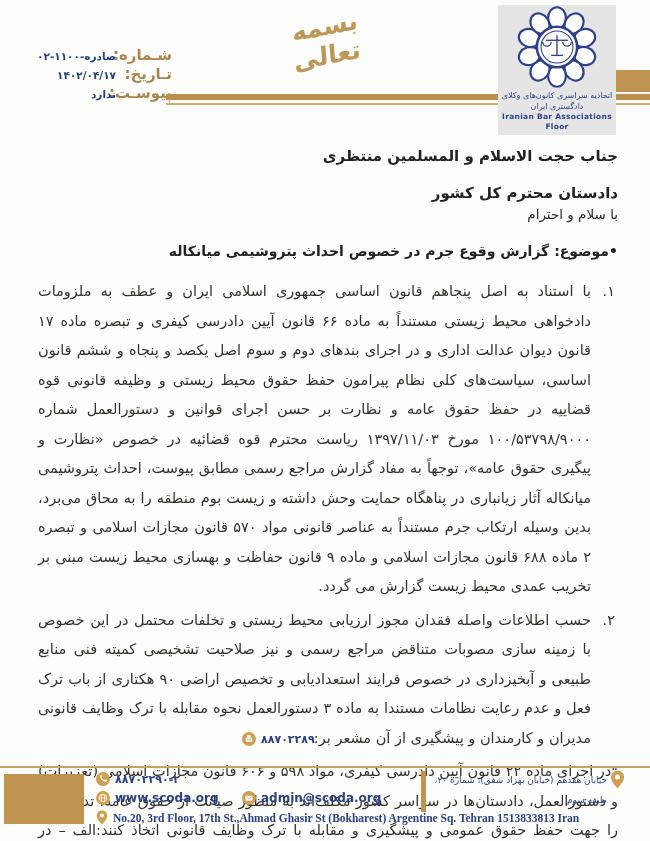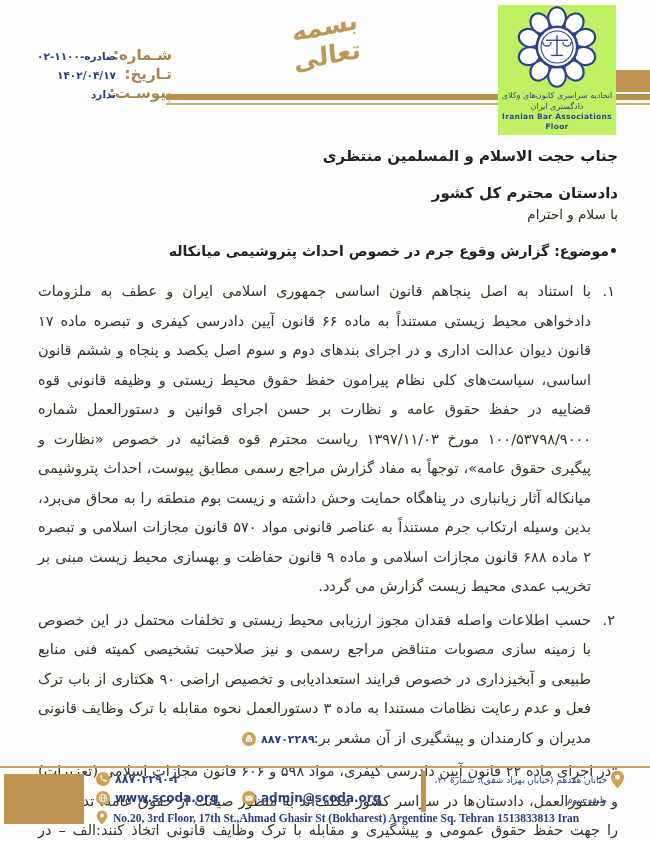--- a/index.html
+++ b/index.html
@@ -16,21 +16,21 @@
   .bismillah{position:absolute;left:256px;top:12px;width:140px;color:#bd9757;
     font-size:25px;font-weight:bold;transform:rotate(-11deg) skewX(-6deg);
     text-align:center;direction:rtl;}
 
   
   .rule-thick{position:absolute;left:166px;right:0;top:94px;height:6px;background:#b8904c;z-index:1;}
   .rule-thin{position:absolute;left:166px;right:0;top:103px;height:2px;background:#cfac72;z-index:1;}
   .gold-block-right{position:absolute;left:616px;top:70px;width:34px;height:22px;background:#bf9450;z-index:3;}
 
   
-  .logo{position:absolute;left:498px;top:5px;width:118px;text-align:center;background:#bef264;z-index:2;padding-bottom:3px;}
+  .logo{position:absolute;left:498px;top:5px;width:118px;text-align:center;background:#e5e5e5;z-index:2;padding-bottom:3px;}
   .logo svg{display:block;margin:0 auto;}
   .logo-fa{color:#2e4289;font-size:8px;direction:rtl;line-height:11px;margin-top:1px;}
   .logo-en{color:#2e4289;font-size:7.5px;font-weight:bold;letter-spacing:.3px;line-height:10px;}
 
   
   .content{position:absolute;top:146px;left:38px;right:32px;direction:rtl;color:#33302c;}
   .r1,.r2{font-size:15px;font-weight:bold;color:#222;line-height:21px;}
   .r1{margin-bottom:16px;}
   .r2{}
   .sal{font-size:13.5px;line-height:20px;margin-bottom:17px;color:#2c2925;}

